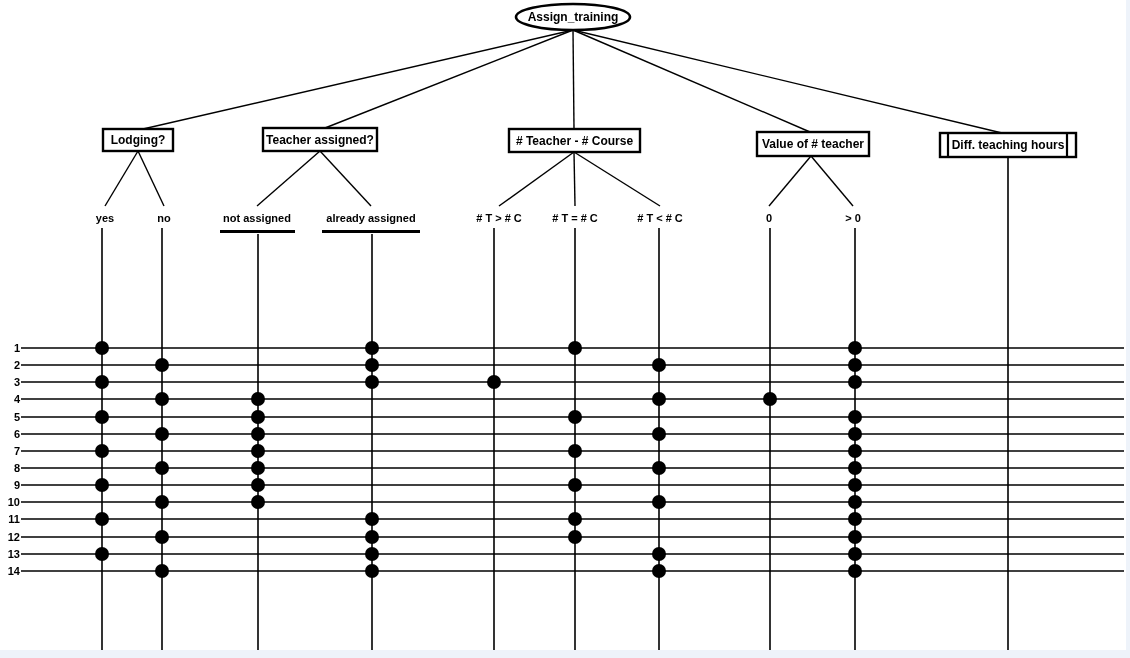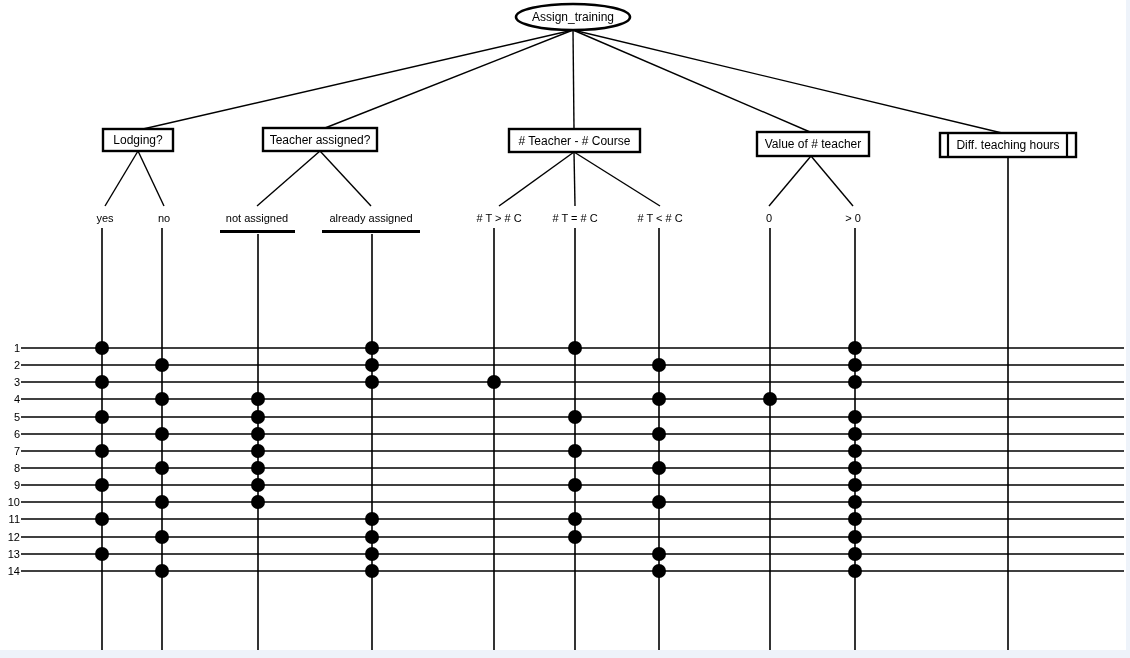--- a/index.html
+++ b/index.html
@@ -1,17 +1,17 @@
 <!DOCTYPE html>
 <html><head>
 <meta charset="utf-8">
 <style>
   html,body{margin:0;padding:0;}
   body{font-family:"Liberation Sans", sans-serif;}
-  .canvas{position:relative;width:1130px;height:658px;background:#eef3fa;overflow:hidden;}
+  .canvas{position:relative;width:1130px;height:658px;background:#eef3fa;overflow:hidden;font-weight:bold;}
   svg text{font-family:"Liberation Sans", sans-serif;fill:#000;}
 </style>
 </head>
 <body>
 
 <div class="canvas">
   <svg id="tree-svg" width="1130" height="658" viewBox="0 0 1130 658">
       <rect x="0" y="0" width="1126" height="650" fill="#ffffff"></rect>
       <line x1="573" y1="30" x2="143" y2="129" stroke="#000000" stroke-width="1.4"></line>
       <line x1="573" y1="30" x2="325" y2="128" stroke="#000000" stroke-width="1.4"></line>

